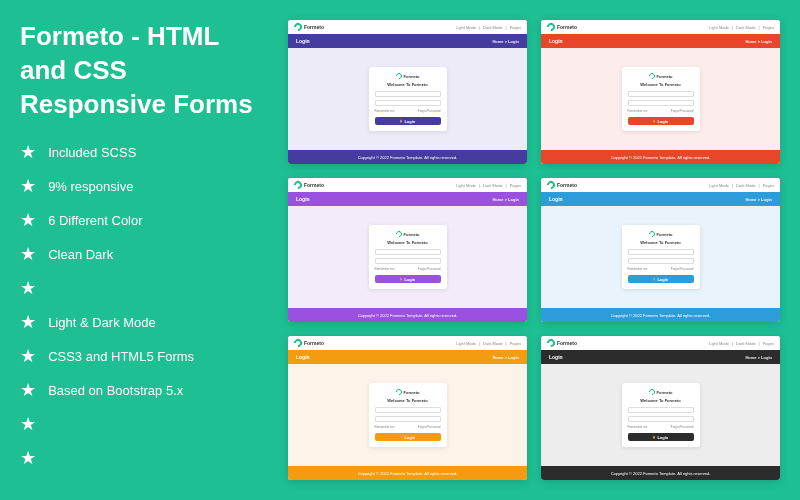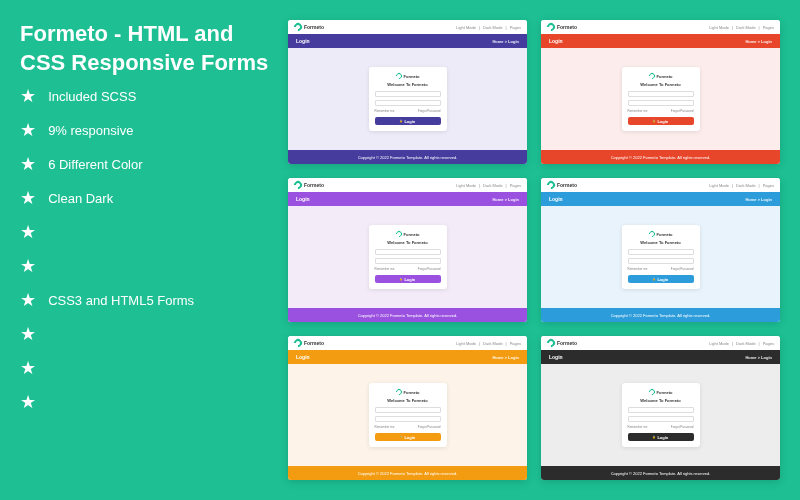--- a/index.html
+++ b/index.html
@@ -1,18 +1,18 @@
 <!DOCTYPE html>
 <html><head>
 <meta charset="utf-8">
 <style>
 *{margin:0;padding:0;box-sizing:border-box}
 body{font-family:-apple-system,BlinkMacSystemFont,'Segoe UI',Arial,sans-serif;background:#1dbf93;width:800px;height:500px;overflow:hidden;display:flex}
 .left{width:280px;padding:20px 10px 20px 20px;color:#fff}
-.title{font-size:22px;font-weight:600;line-height:1.3;margin-bottom:8px}
+.title{font-size:26px;font-weight:600;line-height:1.3;margin-bottom:20px}
 .feat{display:flex;align-items:center;gap:12px;margin-bottom:12px;font-size:13px;font-weight:500}
 .star{font-size:18px;flex-shrink:0}
 .right{flex:1;padding:20px 20px 20px 8px;display:grid;grid-template-columns:1fr 1fr;gap:14px 14px;align-content:start}
 .prev{background:#fff;border-radius:3px;overflow:hidden;height:144px;position:relative;box-shadow:0 2px 8px rgba(0,0,0,0.15)}
 .top{height:14px;background:#fff;display:flex;align-items:center;justify-content:space-between;padding:0 6px}
 .logo{display:flex;align-items:center;gap:2px}
 .logo-icon{width:8px;height:8px;border:2px solid #1dbf93;border-radius:50%;border-left-color:transparent;transform:rotate(-45deg)}
 .logo-text{font-size:5px;font-weight:700;color:#333}
 .top-links{display:flex;gap:3px;font-size:4px;color:#888}
 .bar{height:14px;display:flex;align-items:center;justify-content:space-between;padding:0 8px;color:#fff;font-size:5px;font-weight:600}
@@ -55,27 +55,29 @@
       </div>
       <div class="feat">
         <span class="star">★</span>
         <span>Clean Dark</span>
       </div>
       <div class="feat">
         <span class="star">★</span>
       </div>
       <div class="feat">
         <span class="star">★</span>
+        <span>Light &amp; Dark Mode</span>
       </div>
       <div class="feat">
         <span class="star">★</span>
         <span>CSS3 and HTML5 Forms</span>
       </div>
       <div class="feat">
         <span class="star">★</span>
+        <span>Based on Bootstrap 5.x</span>
       </div>
       <div class="feat">
         <span class="star">★</span>
       </div>
       <div class="feat">
         <span class="star">★</span>
       </div>
     </div>
 </div>
 

